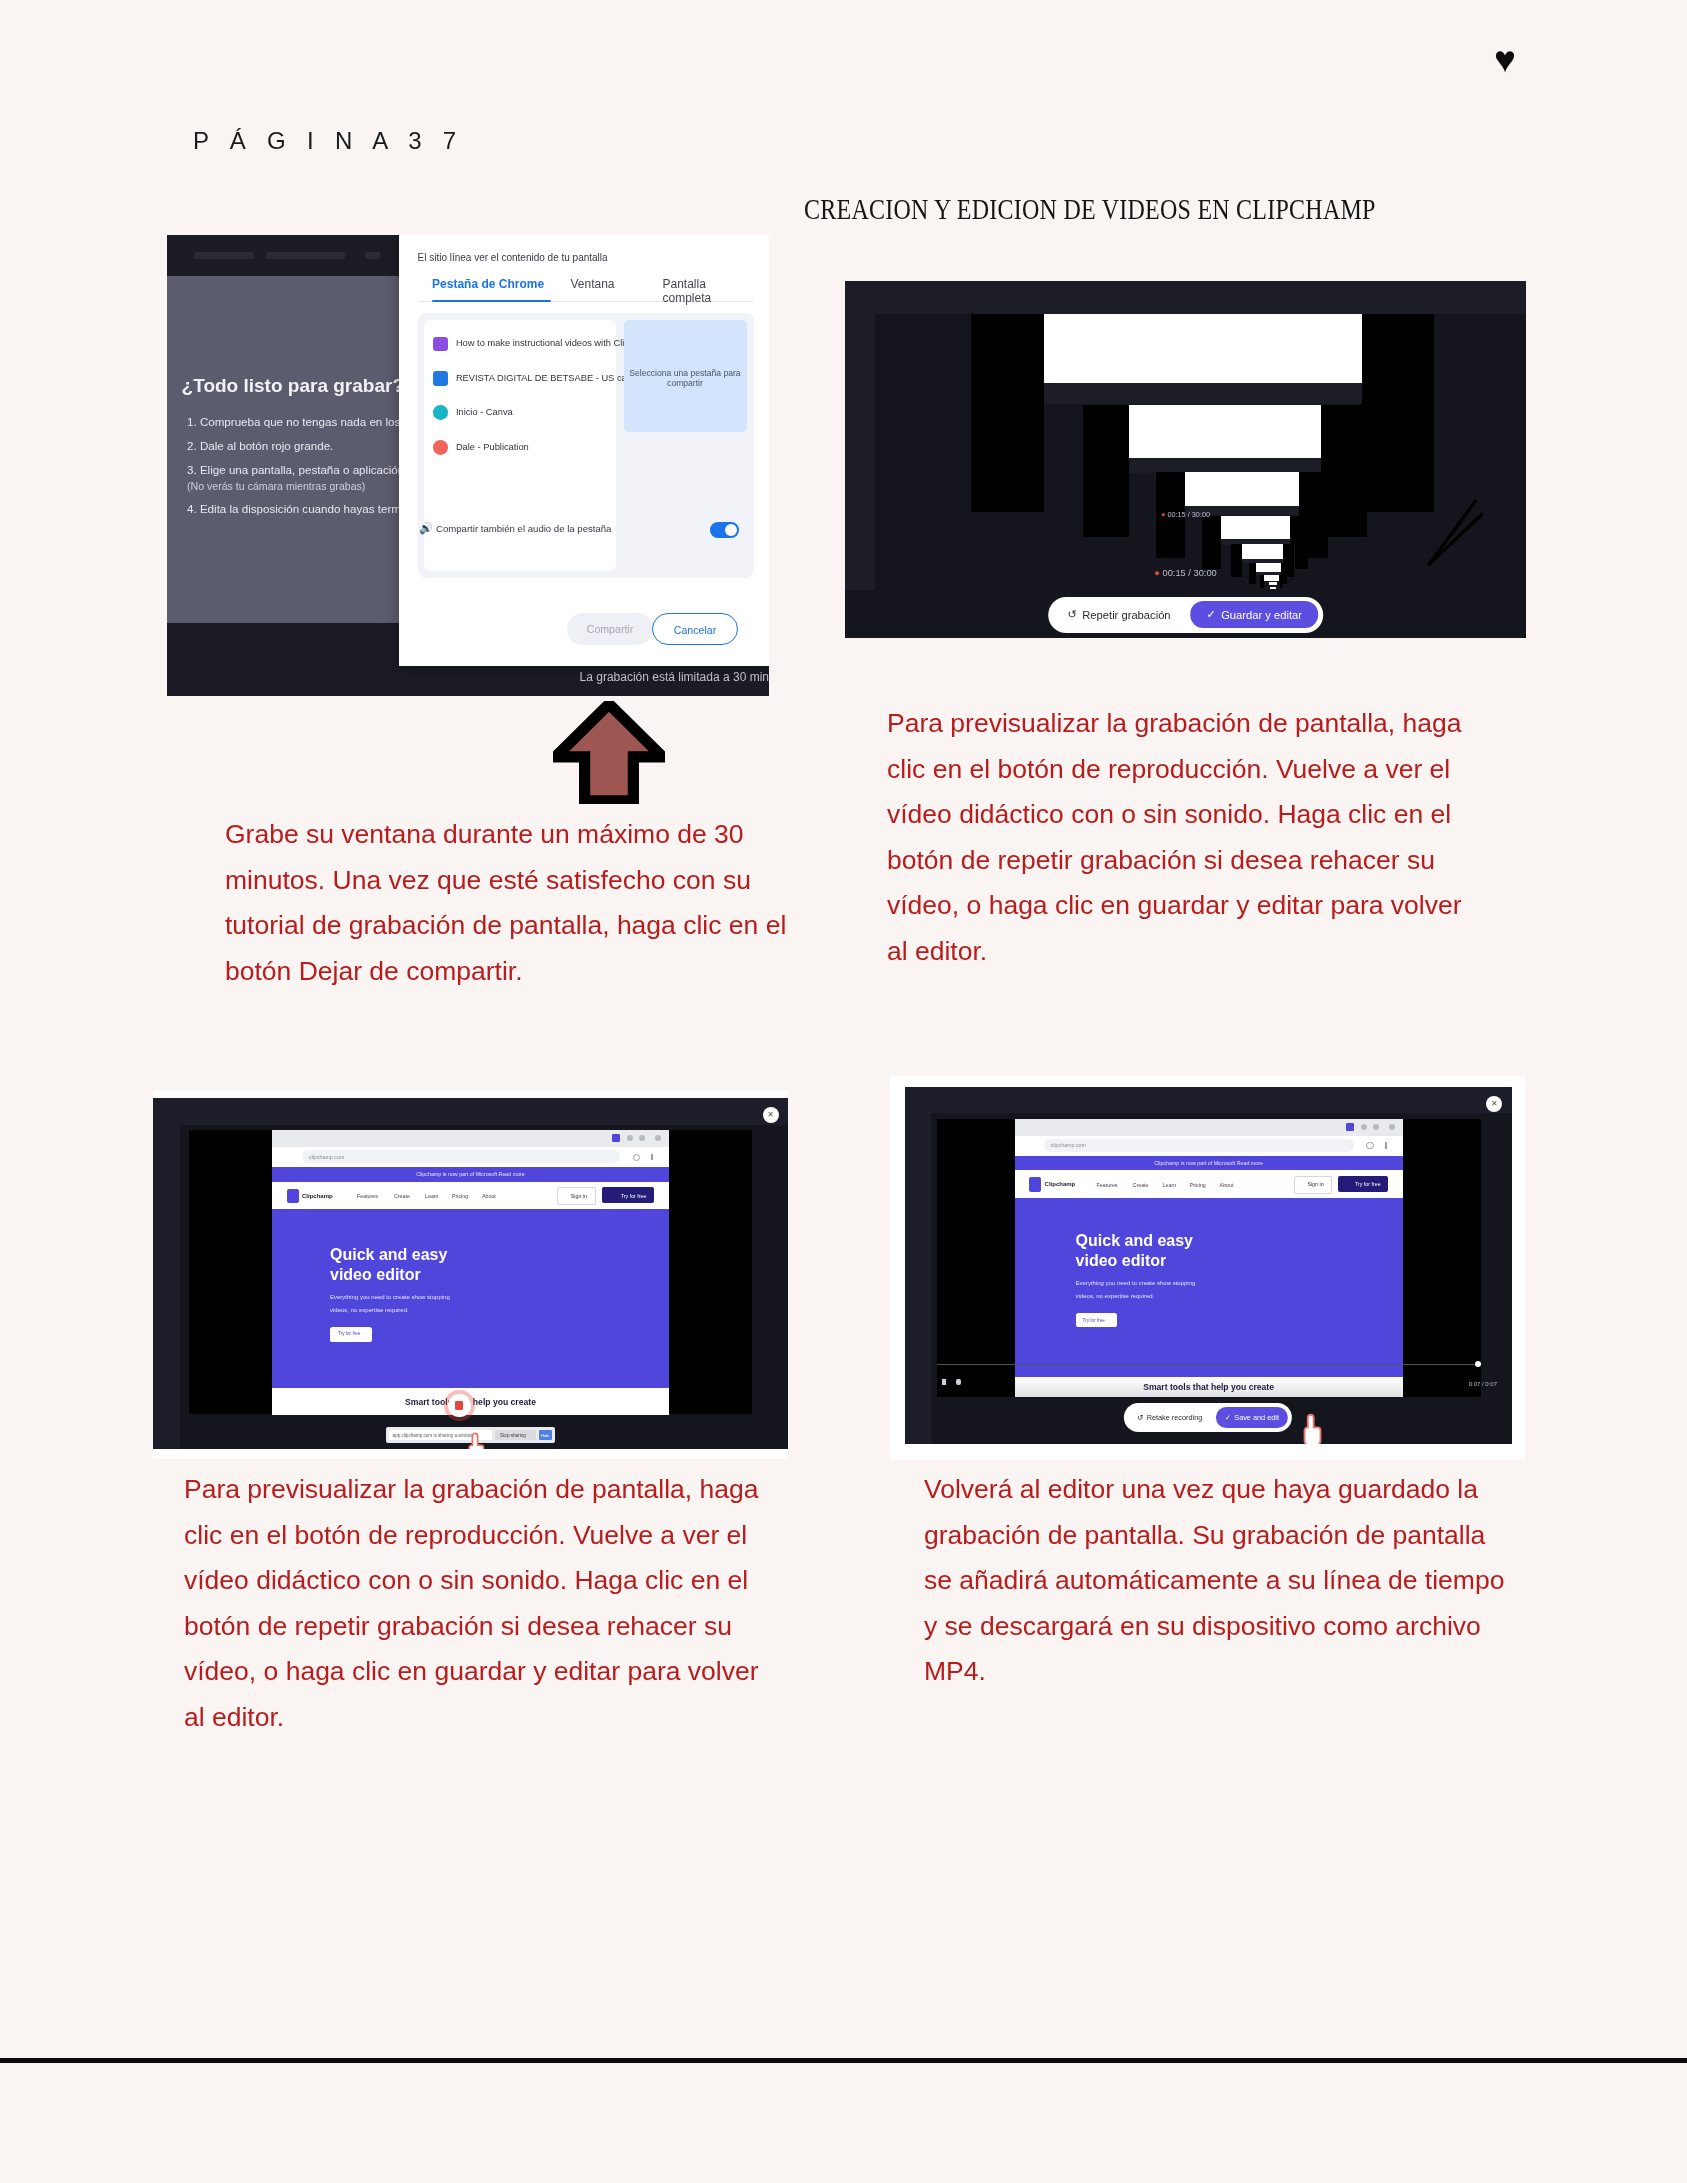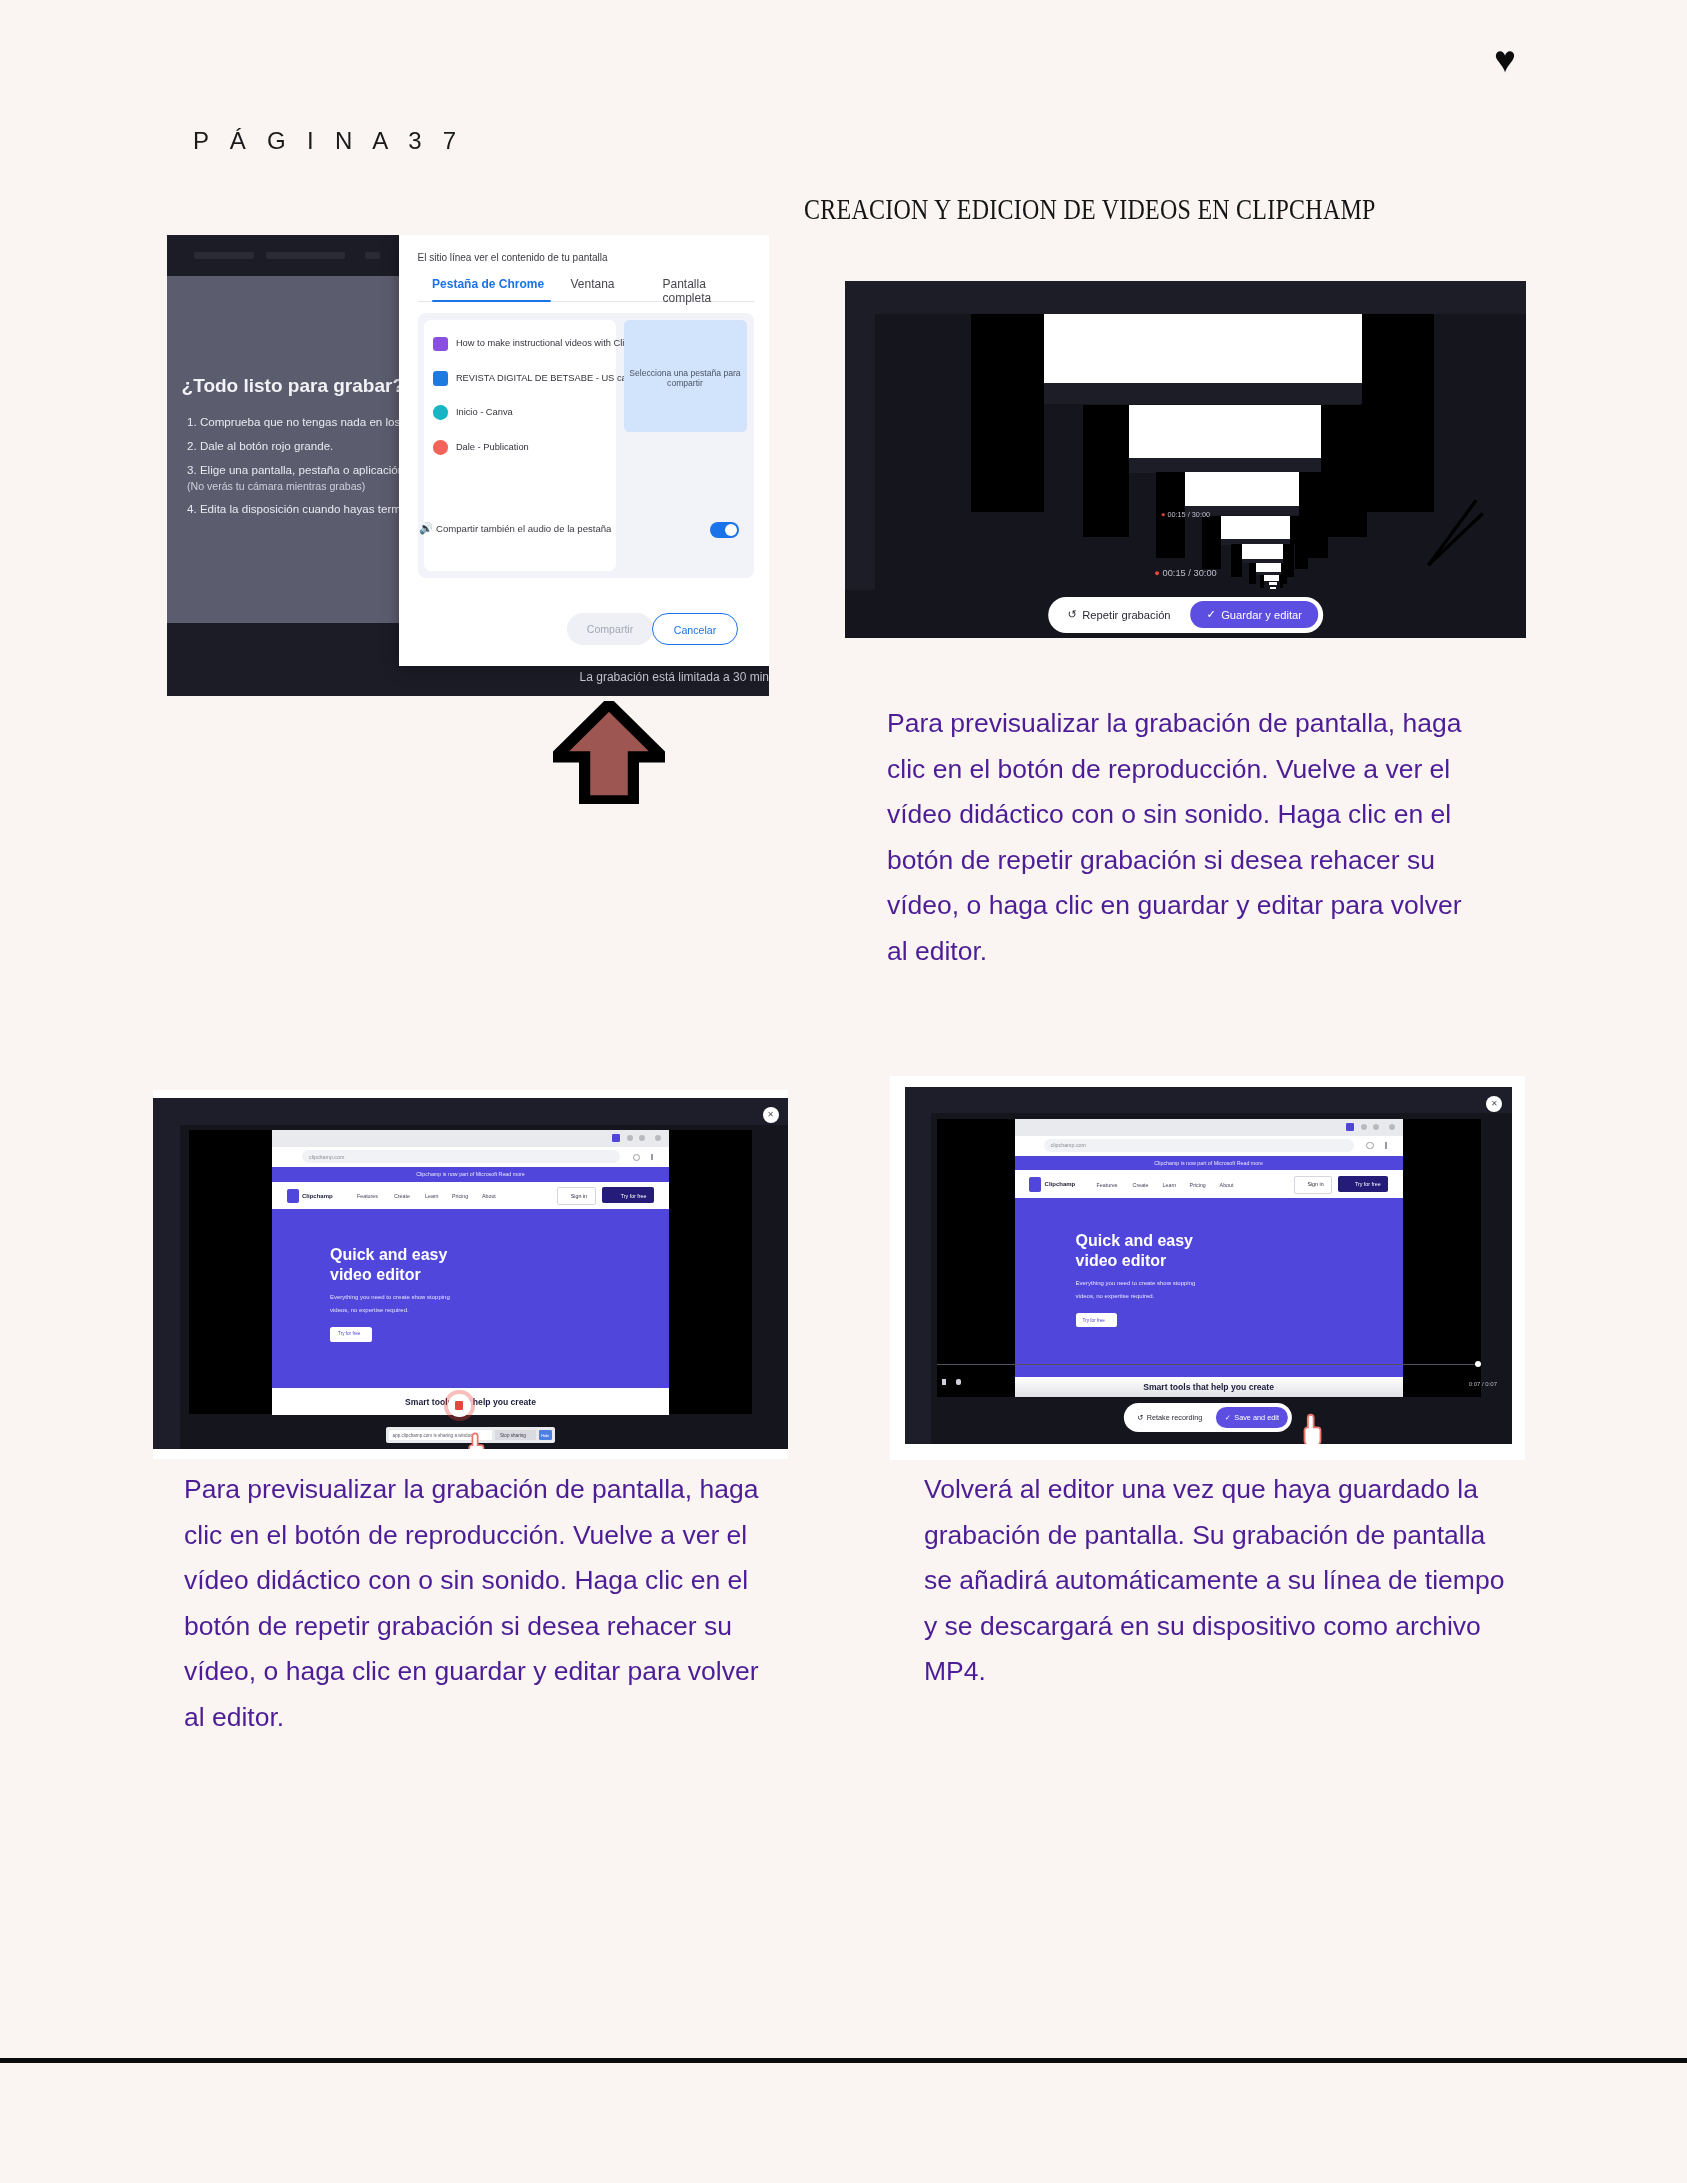--- a/index.html
+++ b/index.html
@@ -23,21 +23,21 @@
   .section-title{
     position:absolute;left:804px;top:192px;
     font-family:"Liberation Serif", serif;
     font-size:30px;letter-spacing:0.3px;color:#151515;
     transform:scaleX(.80);transform-origin:left top;white-space:nowrap;
   }
 
   
   .body-text{
     position:absolute;
-    font-size:26.5px;line-height:1.72;color:#4c1d95;font-weight:400;
+    font-size:26.5px;line-height:1.72;color:#b91c1c;font-weight:400;
   }
 
   .shot{position:absolute;overflow:hidden;background:#14141c;}
 
   
   .s1{left:167px;top:235px;width:602px;height:461px;background:#5c5c6f;}
   .s1 .topbar{position:absolute;left:0;top:0;width:100%;height:41px;background:#1c1c27;}
   .s1 .tb-g{position:absolute;height:7.3px;background:#2b2b38;border-radius:2px;top:17px;}
   .s1 .botbar{position:absolute;left:0;bottom:0;width:100%;height:73px;background:#1c1c27;}
   .s1 h3{position:absolute;left:14.6px;top:140px;margin:0;font-size:19px;color:#f2f2f6;font-weight:600;}
@@ -285,20 +285,21 @@
         <span>Guardar y editar</span>
       </div>
     </div>
 
     <svg class="ptr" viewBox="0 0 130 130">
       <path d="M118,2 L46,100" stroke="#000" stroke-width="5" fill="none"></path>
       <path d="M128,22 L46,100" stroke="#000" stroke-width="5" fill="none"></path>
     </svg>
   </div>
 
+  <div class="body-text" style="left:225px;top:812px;width:569px">Grabe su ventana durante un máximo de 30 minutos. Una vez que esté satisfecho con su tutorial de grabación de pantalla, haga clic en el botón Dejar de compartir.</div>
 
   <div class="body-text" style="left:887px;top:701px;width:576px">Para previsualizar la grabación de pantalla, haga clic en el botón de reproducción. Vuelve a ver el vídeo didáctico con o sin sonido. Haga clic en el botón de repetir grabación si desea rehacer su vídeo, o haga clic en guardar y editar para volver al editor.</div>
 
   <div class="s34" style="left:153px;top:1090px;width:635px;height:369px;">
     <div class="cc" style="left:0;top:8px;width:635px;height:351px;">
       <div class="head"></div>
       <div class="rail"></div>
 
       <div class="blkL" style="left:36px;top:32px;width:83px;height:284px;"></div>
       <div class="blkR" style="left:516px;top:32px;width:83px;height:284px;"></div>

